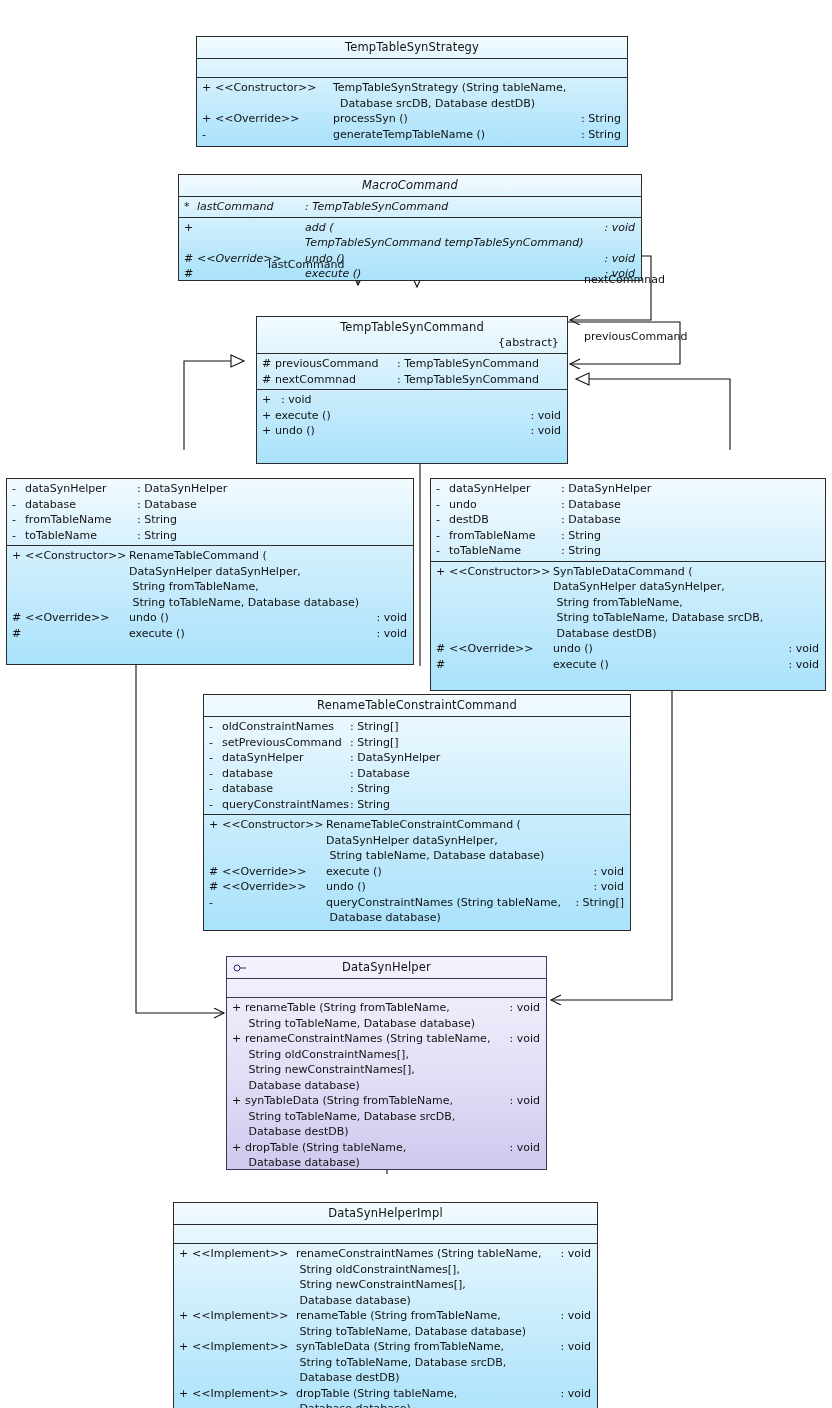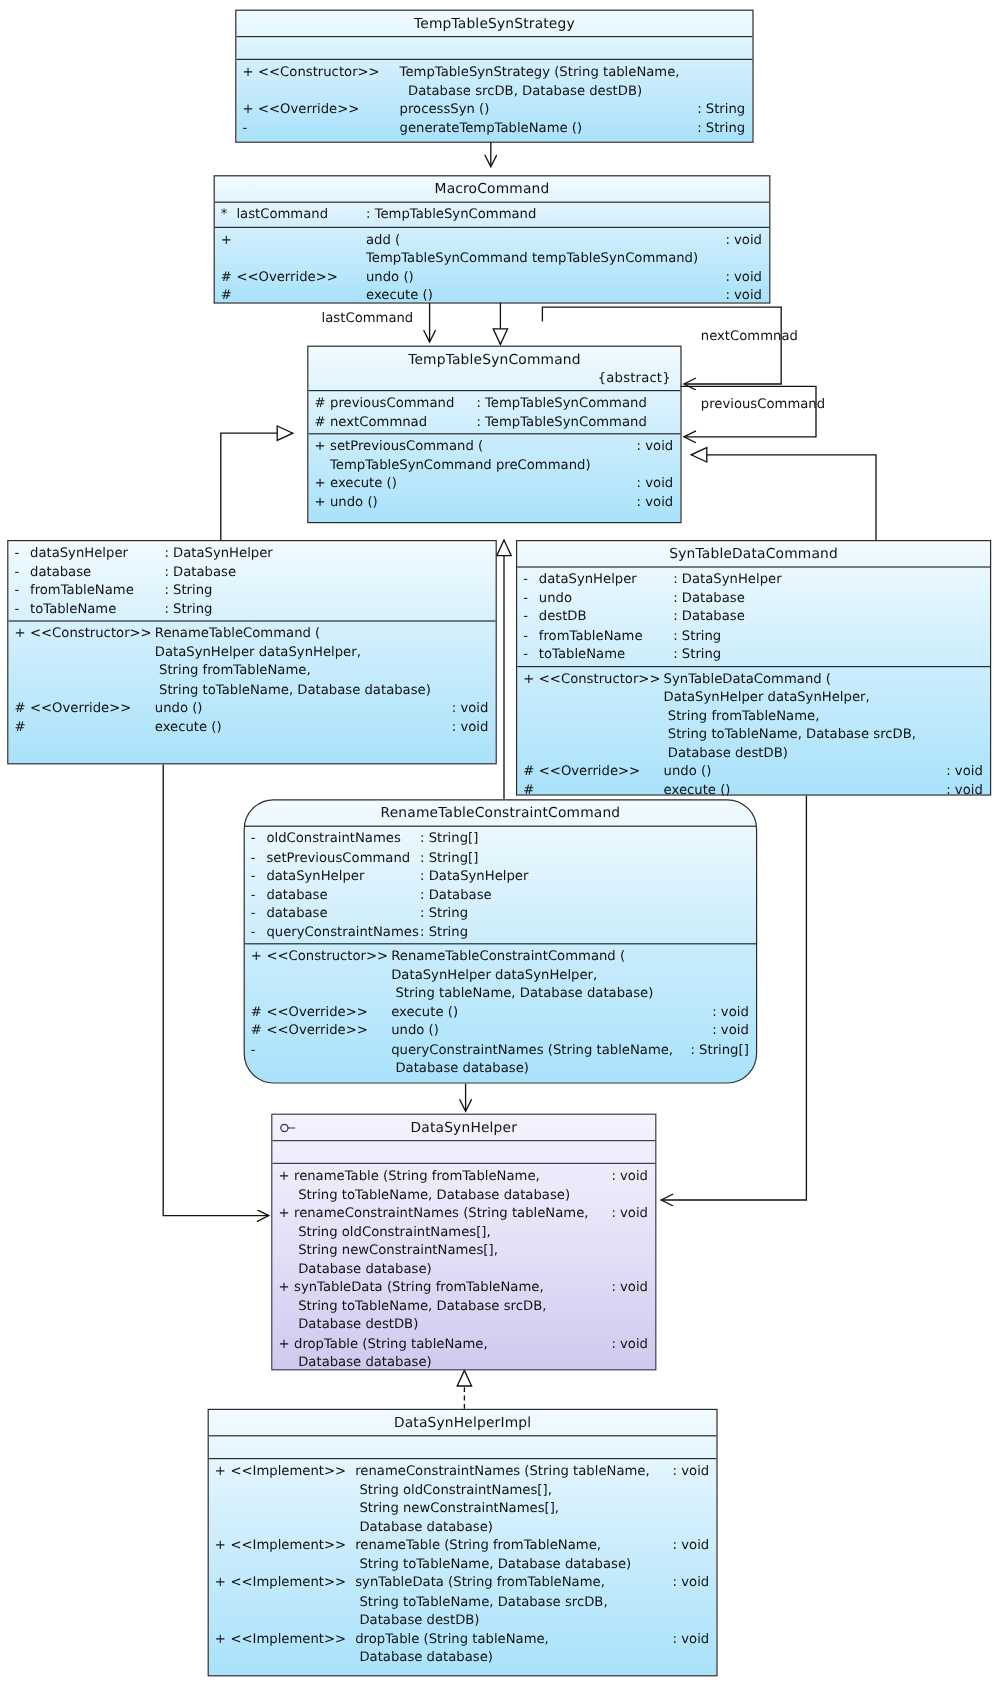--- a/index.html
+++ b/index.html
@@ -21,20 +21,21 @@
     width: 832px;
     height: 1408px;
     pointer-events: none;
   }
   .uml {
     position: absolute;
     box-sizing: border-box;
     border: 1px solid #2b2b2b;
     background: linear-gradient(to bottom, #f2fbff 0%, #cfeefc 45%, #a9e2fb 100%);
     z-index: 5;
+    margin-top: 28px;
   }
   .uml.iface {
     background: linear-gradient(to bottom, #f4f3fd 0%, #e4e1f7 50%, #cfc9ee 100%);
     border: 1px solid #3a3a5a;
   }
   .uml .title-sec {
     position: relative;
     border-bottom: 1px solid #2b2b2b;
     text-align: center;
     padding: 3px 0 4px 0;
@@ -194,21 +195,21 @@
       </div>
       <div class="row">
         <span class="vis">-</span>
         <span class="stereo" style="width:118px"></span>
         <span class="sig">generateTempTableName ()</span>
         <span class="rtype">: String</span>
       </div>
     </div>
   </div>
 
-  <div class="uml" id="c-macro" style="left:178px; top:146px; width:464px; height:107px;">
+  <div class="uml" id="c-macro" style="left:178px; top:146px; width:464px; height:107px;font-style:italic;">
     <div class="title-sec">
       <span>MacroCommand</span>
     </div>
     <div class="attr-sec">
       <div class="row">
         <span class="vis">*</span>
         <span class="stereo" style="width:108px">lastCommand</span>
         <span class="sig">: TempTableSynCommand</span>
       </div>
     </div>
@@ -248,22 +249,20 @@
       </div>
       <div class="row">
         <span class="vis">#</span>
         <span class="stereo" style="width:122px">nextCommnad</span>
         <span class="sig">: TempTableSynCommand</span>
       </div>
     </div>
     <div class="op-sec last">
       <div class="row">
         <span class="vis">+</span>
-        <span class="sig">setPreviousCommand (
-TempTableSynCommand preCommand)</span>
         <span class="rtype">: void</span>
       </div>
       <div class="row">
         <span class="vis">+</span>
         <span class="sig">execute ()</span>
         <span class="rtype">: void</span>
       </div>
       <div class="row">
         <span class="vis">+</span>
         <span class="sig">undo ()</span>
@@ -314,23 +313,20 @@
       <div class="row">
         <span class="vis">#</span>
         <span class="stereo" style="width:104px"></span>
         <span class="sig">execute ()</span>
         <span class="rtype">: void</span>
       </div>
     </div>
   </div>
 
   <div class="uml" id="c-stdc" style="left:430px; top:450px; width:396px; height:213px;">
-    <div class="title-sec">
-      <span>SynTableDataCommand</span>
-    </div>
     <div class="attr-sec">
       <div class="row">
         <span class="vis">-</span>
         <span class="stereo" style="width:112px">dataSynHelper</span>
         <span class="sig">: DataSynHelper</span>
       </div>
       <div class="row">
         <span class="vis">-</span>
         <span class="stereo" style="width:112px">undo</span>
         <span class="sig">: Database</span>
@@ -370,21 +366,21 @@
       </div>
       <div class="row">
         <span class="vis">#</span>
         <span class="stereo" style="width:104px"></span>
         <span class="sig">execute ()</span>
         <span class="rtype">: void</span>
       </div>
     </div>
   </div>
 
-  <div class="uml" id="c-rtcc" style="left:203px; top:666px; width:428px; height:237px;border-radius:25px;">
+  <div class="uml" id="c-rtcc" style="left:203px; top:666px; width:428px; height:237px;">
     <div class="title-sec">
       <span>RenameTableConstraintCommand</span>
     </div>
     <div class="attr-sec">
       <div class="row">
         <span class="vis">-</span>
         <span class="stereo" style="width:128px">oldConstraintNames</span>
         <span class="sig">: String[]</span>
       </div>
       <div class="row">

